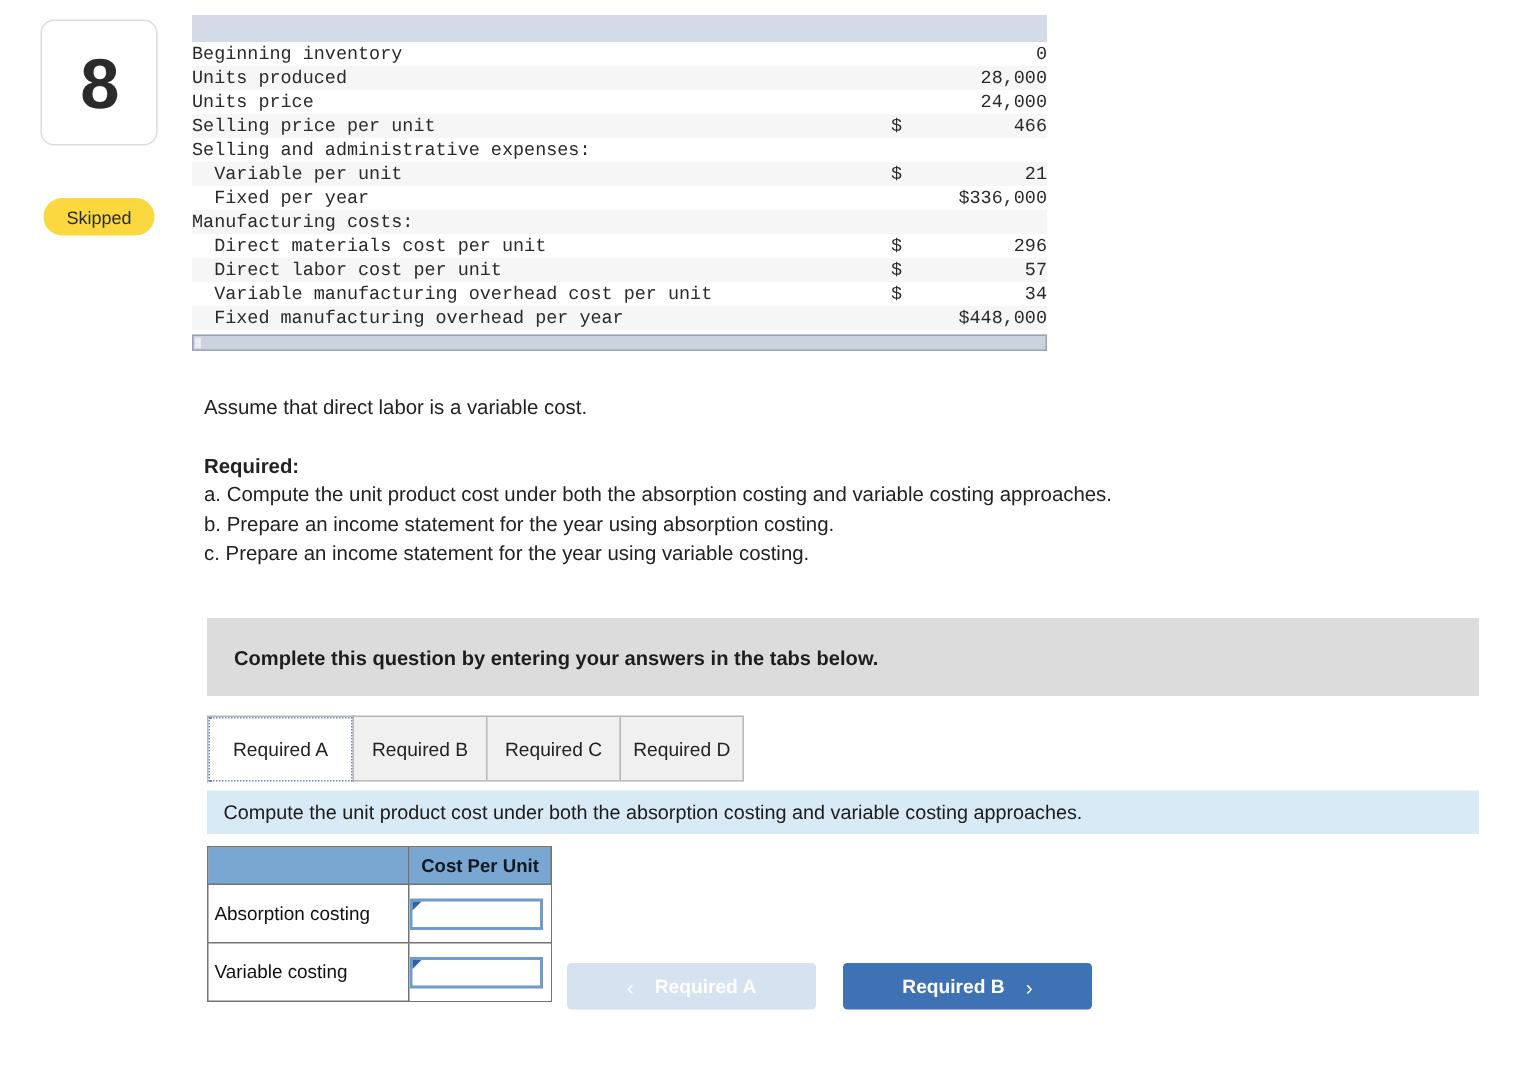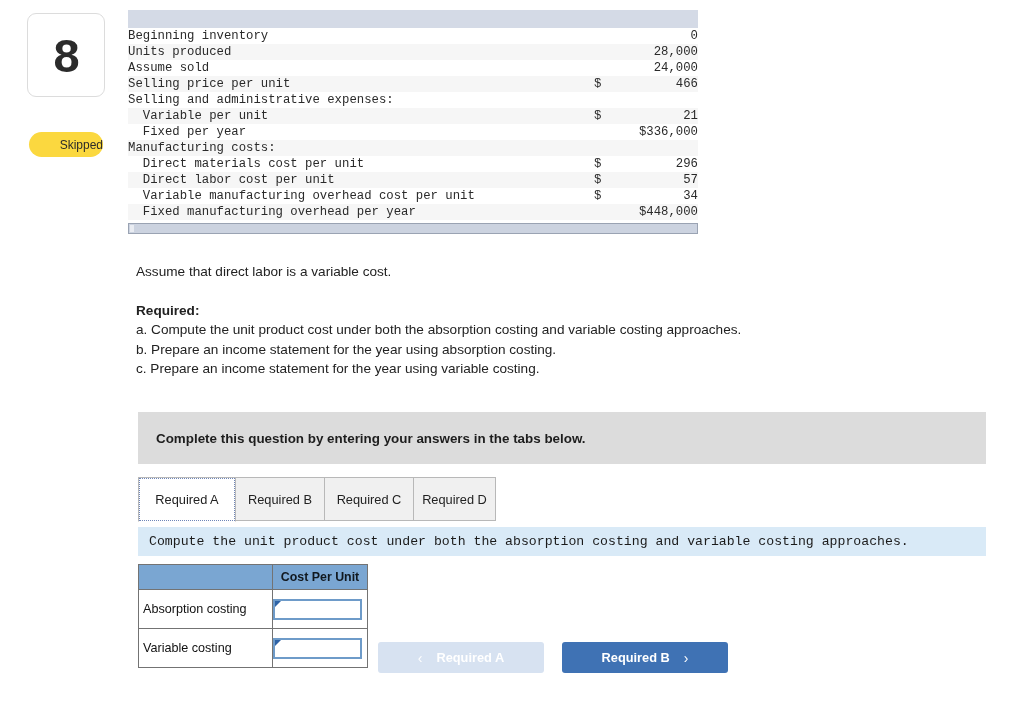--- a/index.html
+++ b/index.html
@@ -45,21 +45,21 @@
     letter-spacing: -1px;
   }
   .skipped-badge {
     position: absolute;
     left: 29px; top: 132px;
     width: 74px; height: 25px;
     background: #fbd83f;
     border-radius: 13px;
     display: flex;
     align-items: center;
-    justify-content: flex-end;
+    justify-content: center;
     font-size: 12px;
     color: #2b2b2b;
   }
 
   
   #data-panel {
     position: absolute;
     left: 128px; top: 10px;
     width: 570px;
   }
@@ -172,21 +172,20 @@
     left: 138px; top: 527px;
     width: 848px; height: 29px;
     background: #d9eaf7;
     display: flex;
     align-items: center;
   }
   #blue-strip .txt {
     margin-left: 11px;
     font-size: 13.2px;
     color: #1b1b1b;
-    font-family: Liberation Mono, monospace;
   }
 
   
   #answer-grid {
     position: absolute;
     left: 138px; top: 564px;
     border-collapse: collapse;
     font-size: 12.6px;
   }
   #answer-grid td, #answer-grid th {
@@ -293,21 +292,21 @@
             <td class="lbl">Beginning inventory</td>
             <td class="cur"></td>
             <td class="val">0</td>
           </tr>
           <tr>
             <td class="lbl">Units produced</td>
             <td class="cur"></td>
             <td class="val">28,000</td>
           </tr>
           <tr>
-            <td class="lbl">Assume sold</td>
+            <td class="lbl">Units price</td>
             <td class="cur"></td>
             <td class="val">24,000</td>
           </tr>
           <tr>
             <td class="lbl">Selling price per unit</td>
             <td class="cur">$</td>
             <td class="val">466</td>
           </tr>
           <tr>
             <td class="lbl">Selling and administrative expenses:</td>

